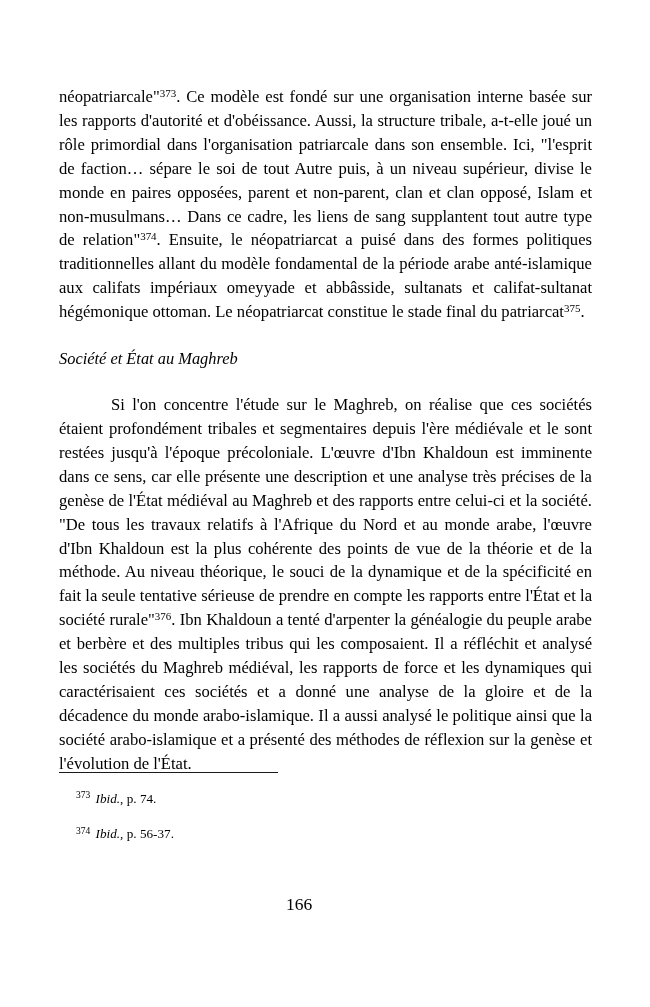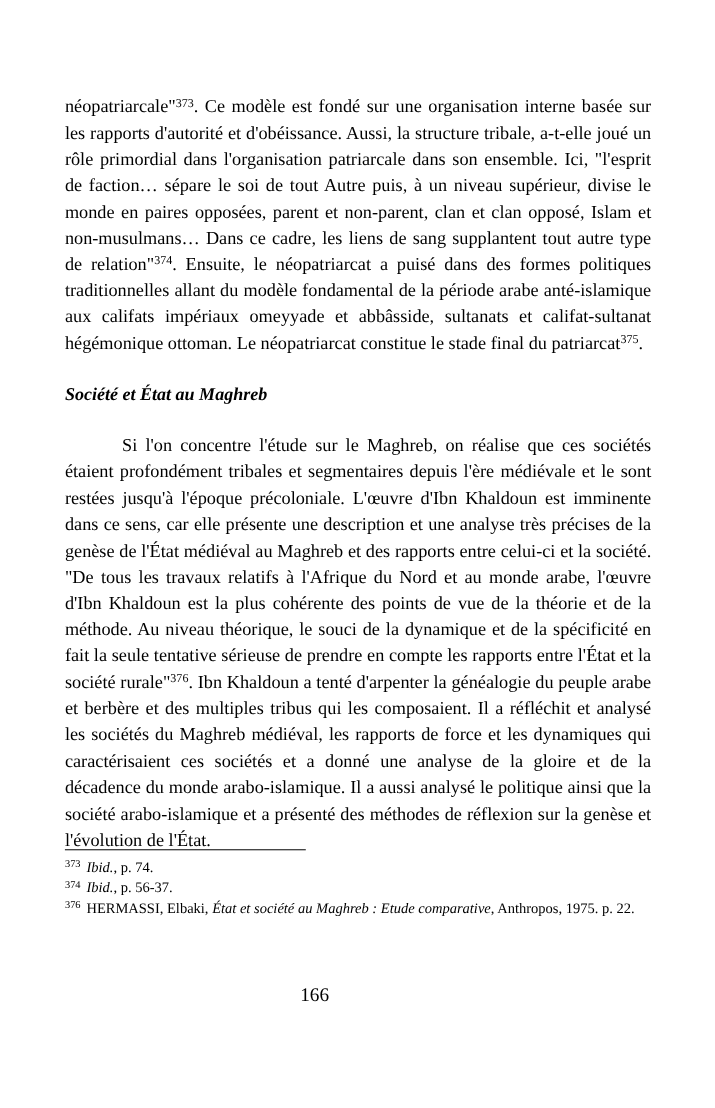--- a/index.html
+++ b/index.html
@@ -52,21 +52,21 @@
   sup.fn {
     font-size: 0.66em;
     vertical-align: 0.46em;
     line-height: 0;
   }
 
   h2.section-head {
     margin: 0;
     font-size: 16.4px;
     line-height: 24px;
-    font-weight: bold;
+    font-weight: normal;
     font-style: italic;
     text-align: left;
   }
 
   .gap-before-head { height: 23px; }
   .gap-after-head  { height: 22px; }
 
   
   .footnotes {
     position: absolute;
@@ -77,40 +77,40 @@
 
   .fn-rule {
     width: 219px;
     height: 0;
     border: 0;
     border-top: 1.1px solid #1a1a1a;
     margin: 0 0 7px 0;
   }
 
   .fn-line {
-    margin: 0;
+    margin: 17px;
     font-size: 13.2px;
     line-height: 18.4px;
     text-align: justify;
     text-justify: inter-word;
   }
 
   .fn-line .marker {
     font-size: 0.72em;
     vertical-align: 0.5em;
     line-height: 0;
     margin-right: 2px;
   }
 
   .fn-line i { font-style: italic; }
 
   
   .folio {
     position: absolute;
-    left: 4px;
+    left: 17px;
     top: 893px;
     width: 564px;
     text-align: center;
     font-size: 17.5px;
     line-height: 22px;
   }
 </style>
 </head>
 <body>
 
@@ -128,19 +128,18 @@
 
     <p class="body-par indented"><span>Si l'on concentre l'étude sur le Maghreb, on réalise que ces sociétés étaient profondément tribales et segmentaires depuis l'ère médiévale et le sont restées jusqu'à l'époque précoloniale. L'œuvre d'Ibn Khaldoun est imminente dans ce sens, car elle présente une description et une analyse très précises de la genèse de l'État médiéval au Maghreb et des rapports entre celui-ci et la société. "De tous les travaux relatifs à l'Afrique du Nord et au monde arabe, l'œuvre d'Ibn Khaldoun est la plus cohérente des points de vue de la théorie et de la méthode. Au niveau théorique, le souci de la dynamique et de la spécificité en fait la seule tentative sérieuse de prendre en compte les rapports entre l'État et la société rurale"</span><sup class="fn">376</sup><span>. Ibn Khaldoun a tenté d'arpenter la généalogie du peuple arabe et berbère et des multiples tribus qui les composaient. Il a réfléchit et analysé les sociétés du Maghreb médiéval, les rapports de force et les dynamiques qui caractérisaient ces sociétés et a donné une analyse de la gloire et de la décadence du monde arabo-islamique. Il a aussi analysé le politique ainsi que la société arabo-islamique et a présenté des méthodes de réflexion sur la genèse et l'évolution de l'État.</span></p>
 
   </div>
 
   <div class="footnotes">
     <hr class="fn-rule">
     <div>
         <p class="fn-line"><span class="marker">373</span> <i>Ibid.</i><span>, p. 74.</span></p>
         <p class="fn-line"><span class="marker">374</span> <i>Ibid.</i><span>, p. 56-37.</span></p>
-        <p class="fn-line"><span class="marker">376</span> <span>HERMASSI, Elbaki, </span><i>État et société au Maghreb : Etude comparative</i><span>, Anthropos, 1975. p. 22.</span></p>
       </div>
   </div>
 
   <div class="folio">166</div>
 
 </div>
 
 </body></html>

